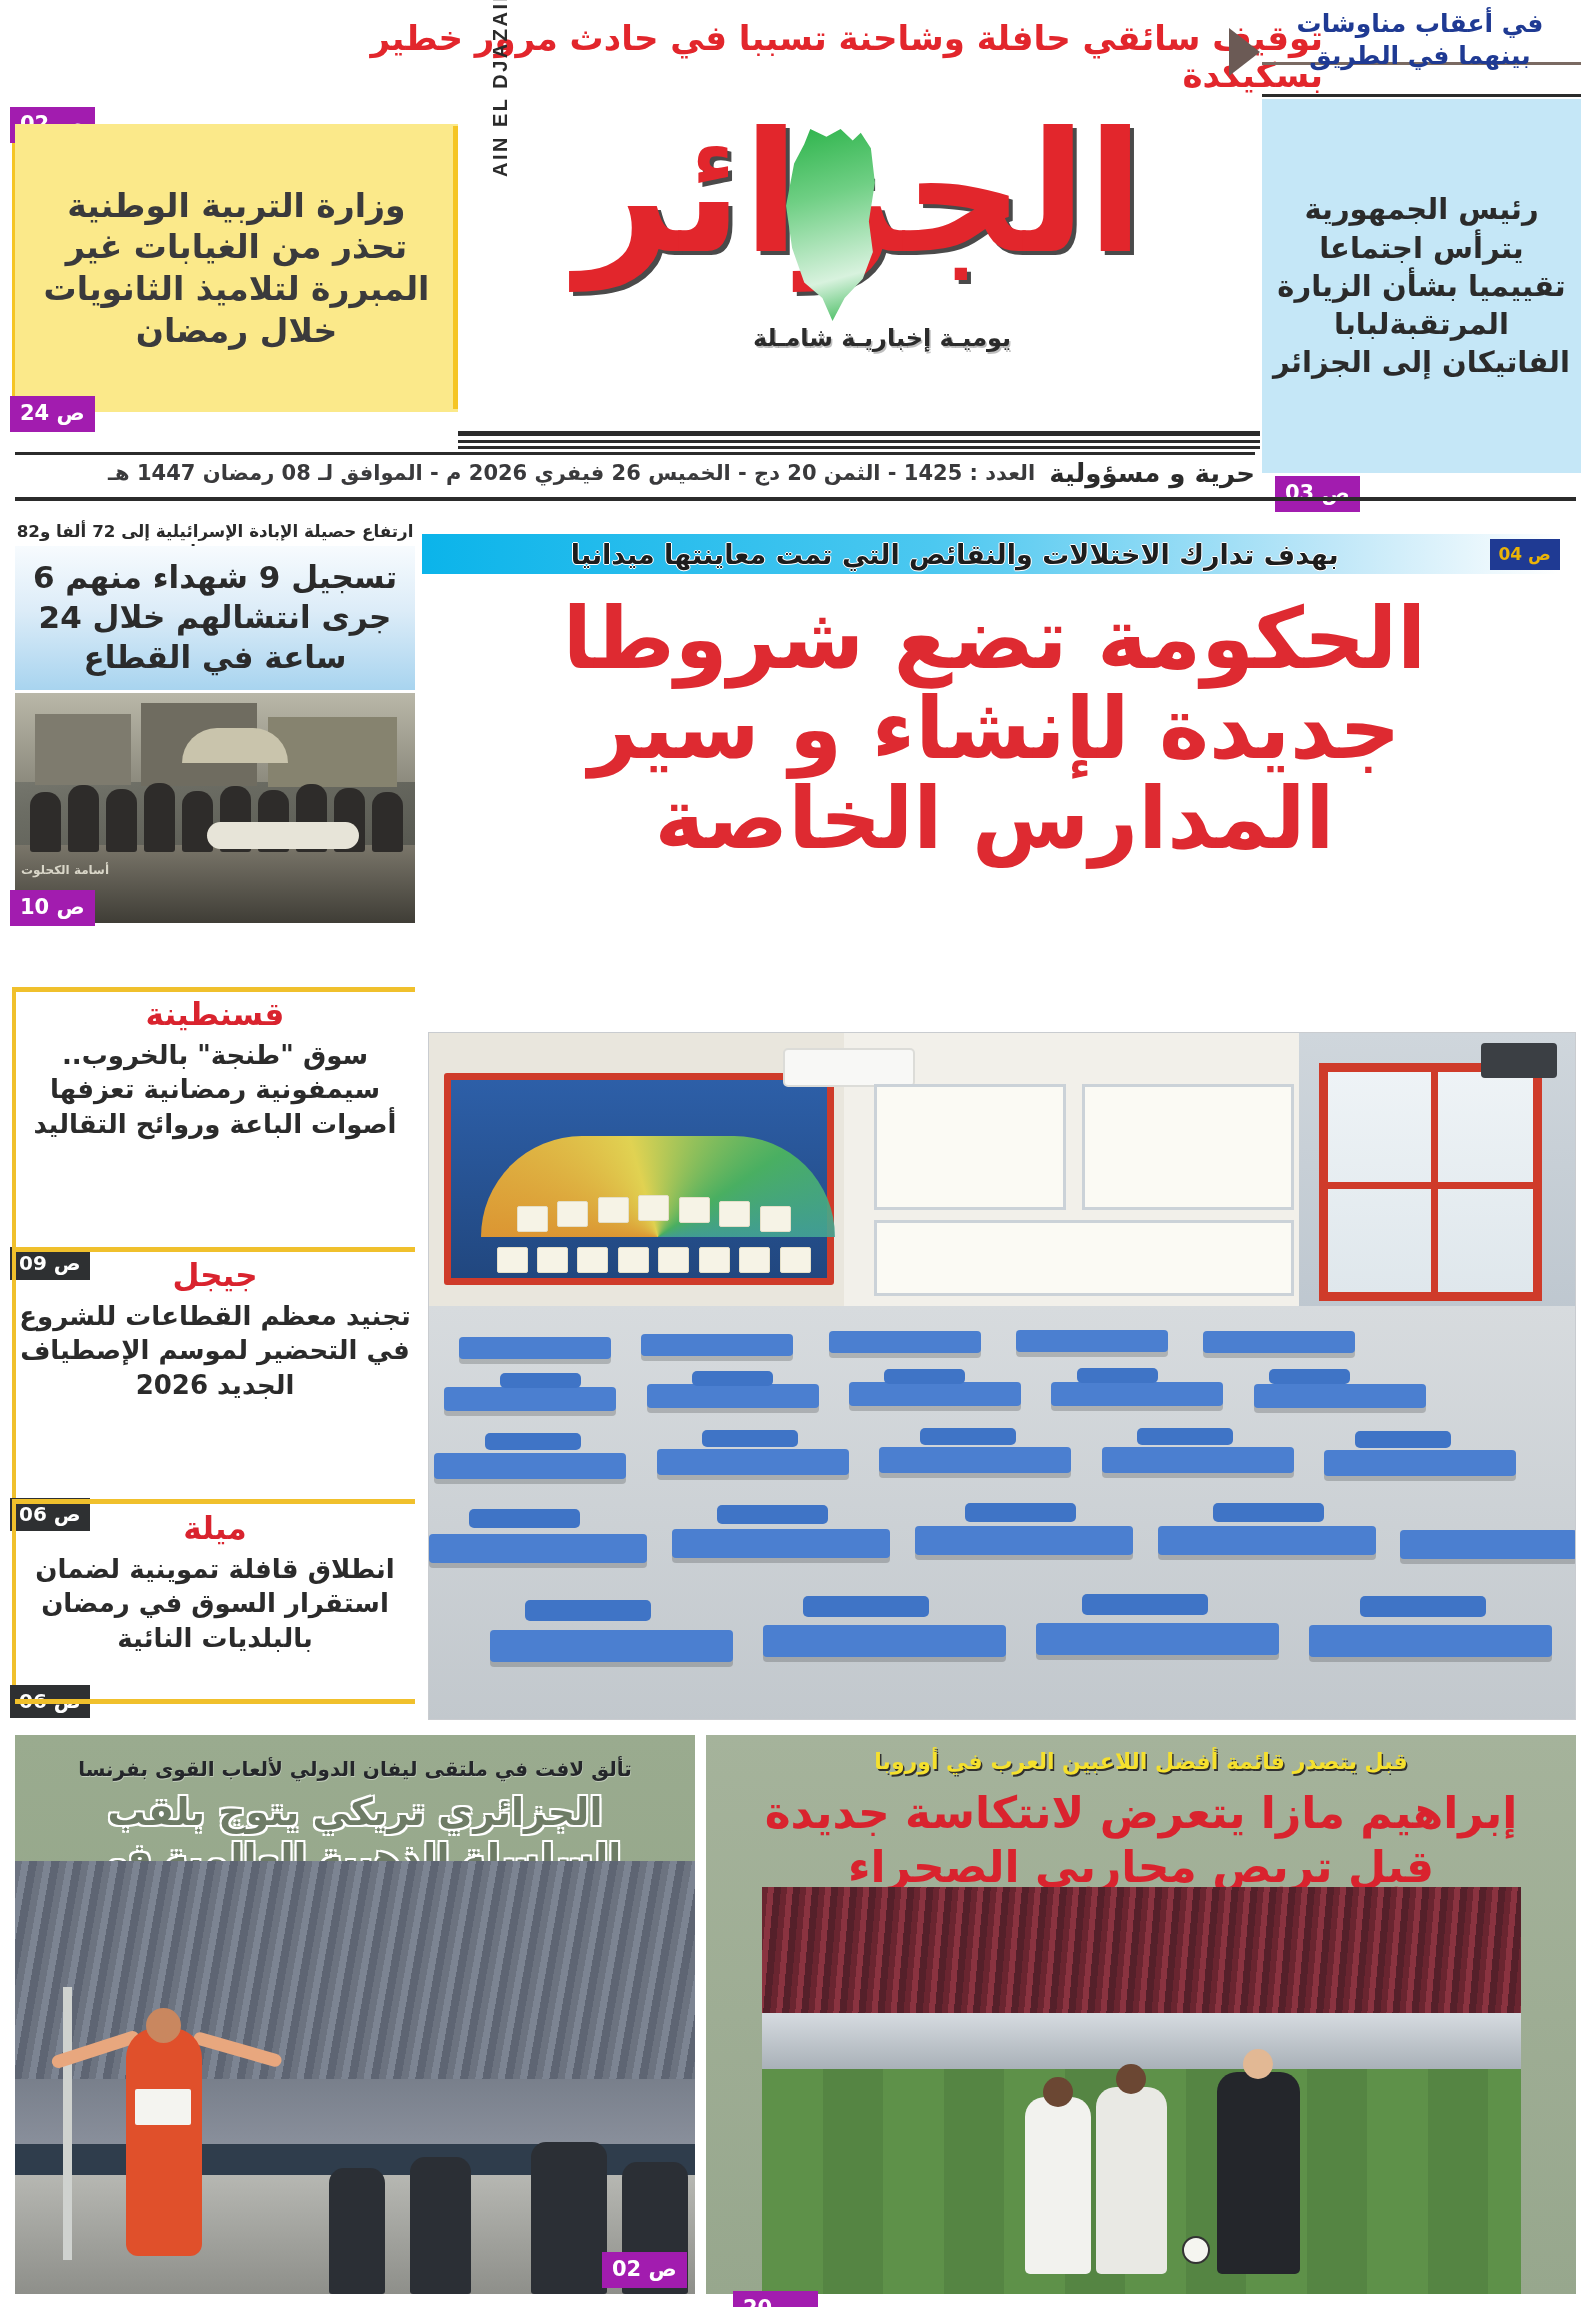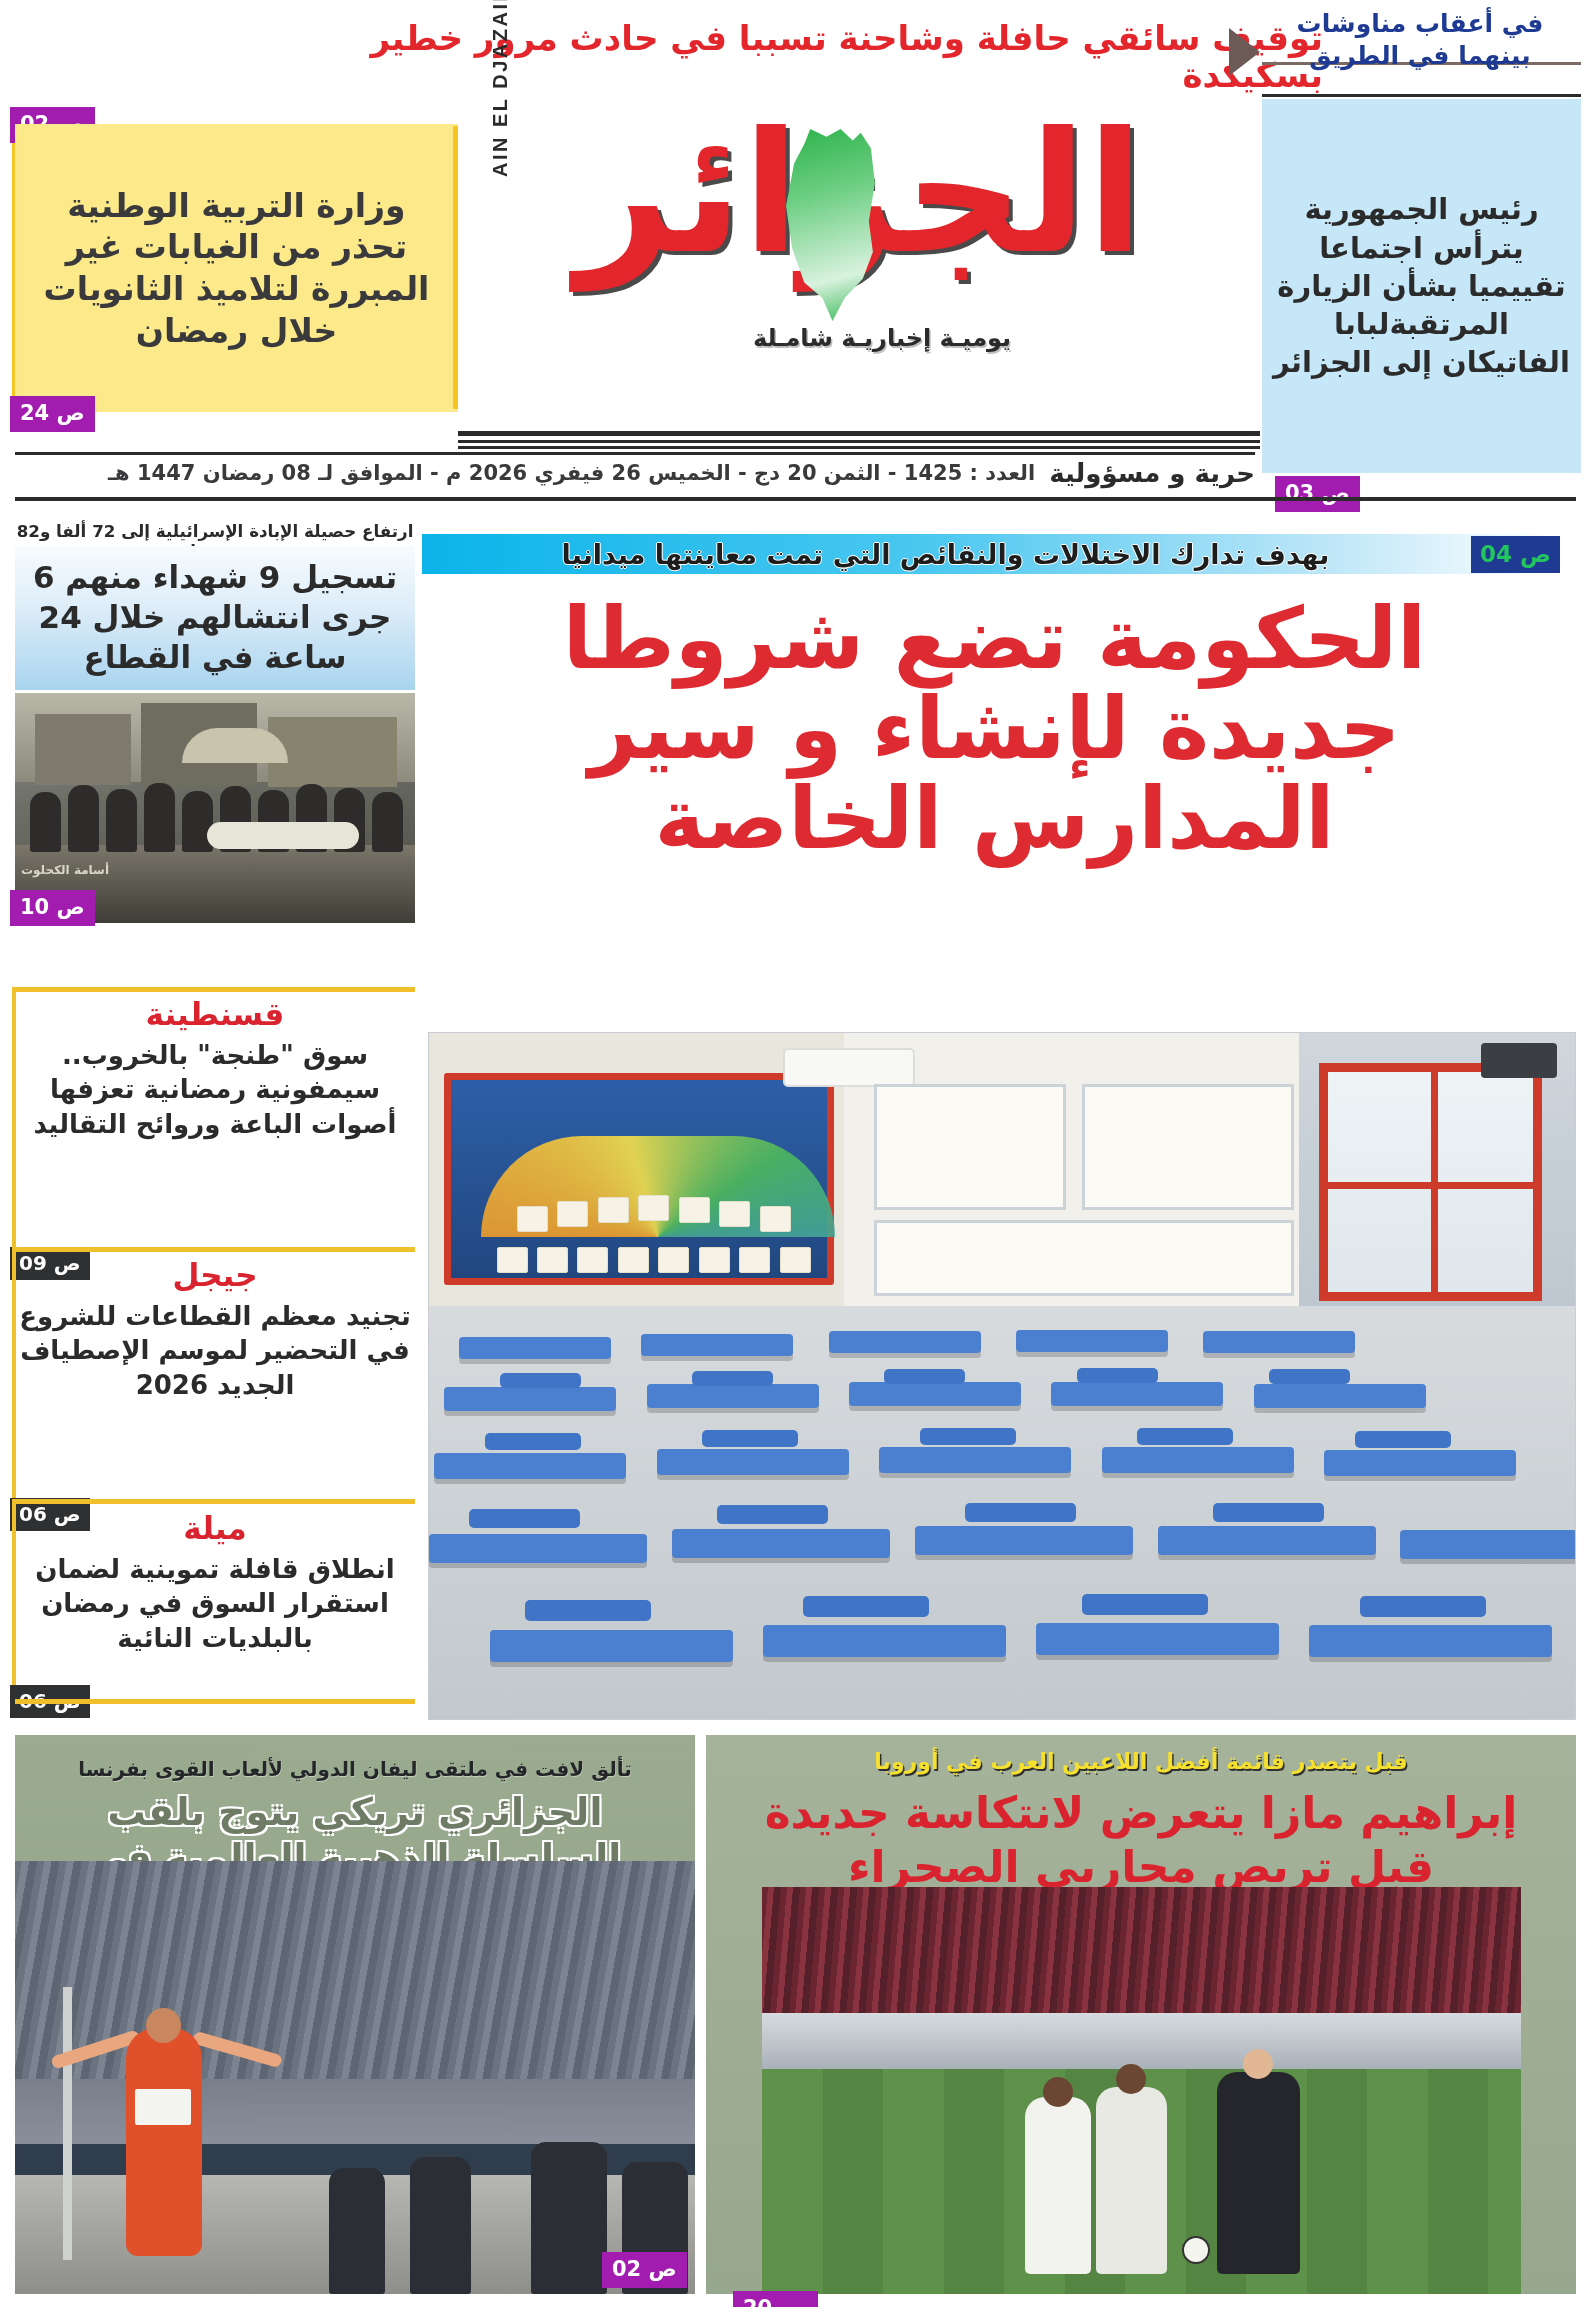--- a/index.html
+++ b/index.html
@@ -143,21 +143,21 @@
   .sub-bar {
     position: absolute; left: 422px; top: 534px; width: 1138px; height: 40px;
     background: linear-gradient(90deg,#0bb4ea 0%,#4cc8f0 45%,#bfe7f8 80%,#ffffff 100%);
     display: flex; align-items: center; padding: 0 0 0 9px; gap: 11px;
   }
   .sub-bar-txt {
     flex: 1; text-align: center; color: #1d1d1d; font-weight: bold; font-size: 27px;
     text-shadow: 1px 0 0 #fff, -1px 0 0 #fff, 0 1px 0 #fff, 0 -1px 0 #fff;
   }
   .pg-04 {
-    background: #1f3a93; color: #22c55e; font-weight: bold; font-size: 23px;
+    background: #1f3a93; color: #eab308; font-weight: bold; font-size: 17px;
     padding: 7px 9px; line-height: 1;
   }
   .main-headline {
     position: absolute; left: 428px; top: 594px; width: 1133px;
     text-align: center; color: #de2a31; font-weight: bold;
     font-size: 85px; line-height: 1.06; letter-spacing: -1px;
   }
   .main-photo {
     position: absolute; left: 428px; top: 1032px; width: 1148px; height: 688px;
     background: linear-gradient(180deg,#cfd6dc 0%,#b8c2cb 55%,#9aa6b2 100%);

